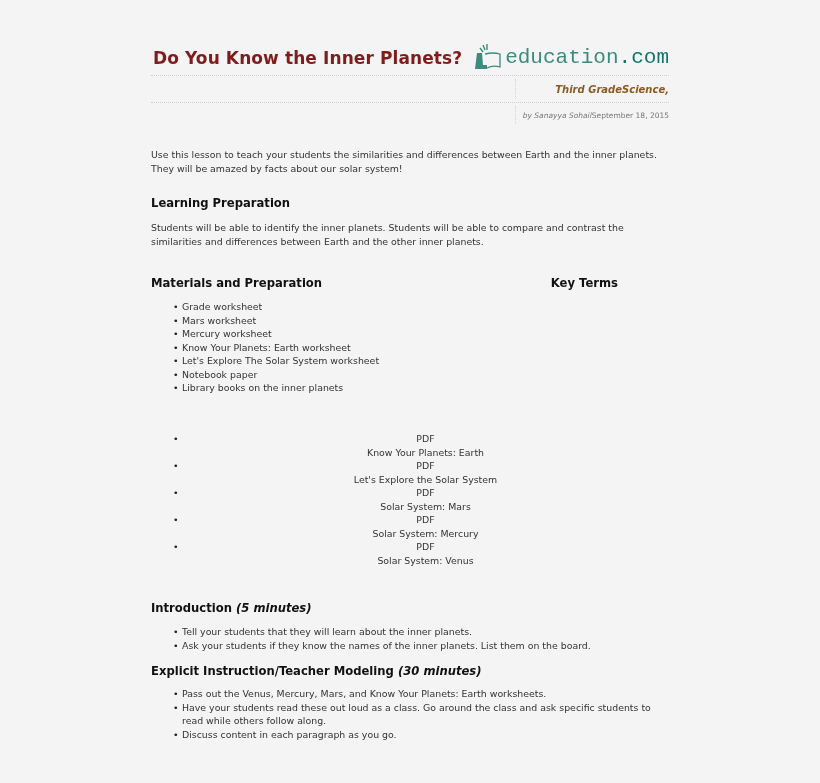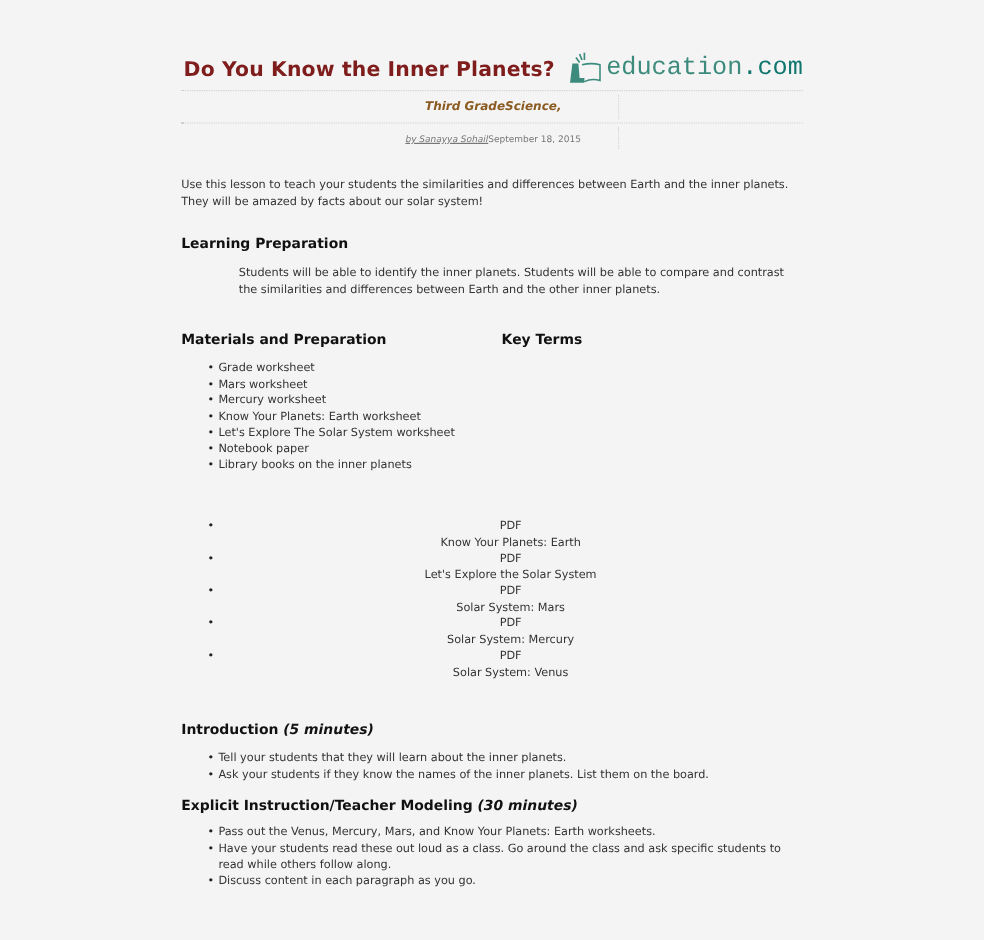--- a/index.html
+++ b/index.html
@@ -32,37 +32,37 @@
     .logo {
       display: flex; align-items: center;
       color: #3c8b7c;
       font-size: 21px;
       font-family: Liberation Mono, monospace;
       padding-bottom: 2px;
     }
     .logo-icon { width: 30px; height: 28px; margin-right: 2px; }
     .logo-com { color: #0f766e; }
     .meta-row {
-      display: flex; justify-content: center;
+      display: flex; justify-content: flex-end;
       border-bottom: 1px dotted #cfcfcf;
       position: relative;
     }
     .meta-row .divider {
       position: absolute; left: 364px; top: 3px; bottom: 3px;
       border-left: 1px dotted #d6d6d6;
     }
     .grade-row { height: 27px; align-items: center; }
     .grade, .subject {
       color: #8a5a20;
       font-weight: bold; font-style: italic;
       font-size: 10px;
     }
     .grade { padding-left: 2px; }
     .byline-row { height: 24px; align-items: center; border-bottom: none; }
-    .author { font-style: italic; font-size: 7.5px; color: #777; padding-left: 2px; text-decoration: underline; }
+    .author { font-style: italic; font-size: 7.5px; color: #777; padding-left: 2px; }
     .date { font-size: 7.5px; color: #777; }
 
     .content { position: absolute; left: 151px; width: 518px; }
     p.body {
       font-size: 9.4px; line-height: 13.5px; color: #333;
     }
     h2 {
       font-size: 11.6px; font-weight: bold; color: #111;
     }
     h2 .dur { font-style: italic; }
@@ -105,36 +105,36 @@
     <span class="date">September 18, 2015</span>
   </div>
 </div>
 
 <div class="content" style="top:148px;">
   <p class="body">Use this lesson to teach your students the similarities and differences between Earth and the inner planets. They will be amazed by facts about our solar system!</p>
 </div>
 
 <div class="content" style="top:196px;">
   <h2>Learning Preparation</h2>
-  <p class="body" style="margin-top:11px;margin-left:48px;">Students will be able to identify the inner planets. Students will be able to compare and contrast the similarities and differences between Earth and the other inner planets.</p>
+  <p class="body" style="margin-top:11px;">Students will be able to identify the inner planets. Students will be able to compare and contrast the similarities and differences between Earth and the other inner planets.</p>
 </div>
 
 <div class="content" style="top:276px;">
   <h2>Materials and Preparation</h2>
   <ul class="bullets" style="margin-top:10px;">
     <li>Grade worksheet</li>
     <li>Mars worksheet</li>
     <li>Mercury worksheet</li>
     <li>Know Your Planets: Earth worksheet</li>
     <li>Let's Explore The Solar System worksheet</li>
     <li>Notebook paper</li>
     <li>Library books on the inner planets</li>
   </ul>
 </div>
-<div class="content" style="top:276px; left:418px; width:200px;">
+<div class="content" style="top:276px; left:418px; width:200px;text-align:right;">
   <h2>Key Terms</h2>
 </div>
 
 <div class="content" style="top:422px;">
   <ul class="bullets" style="margin-top:10px;">
     <li>
       <span class="att-sub">PDF</span>
       <span class="att-sub">Know Your Planets: Earth</span>
     </li>
     <li>

